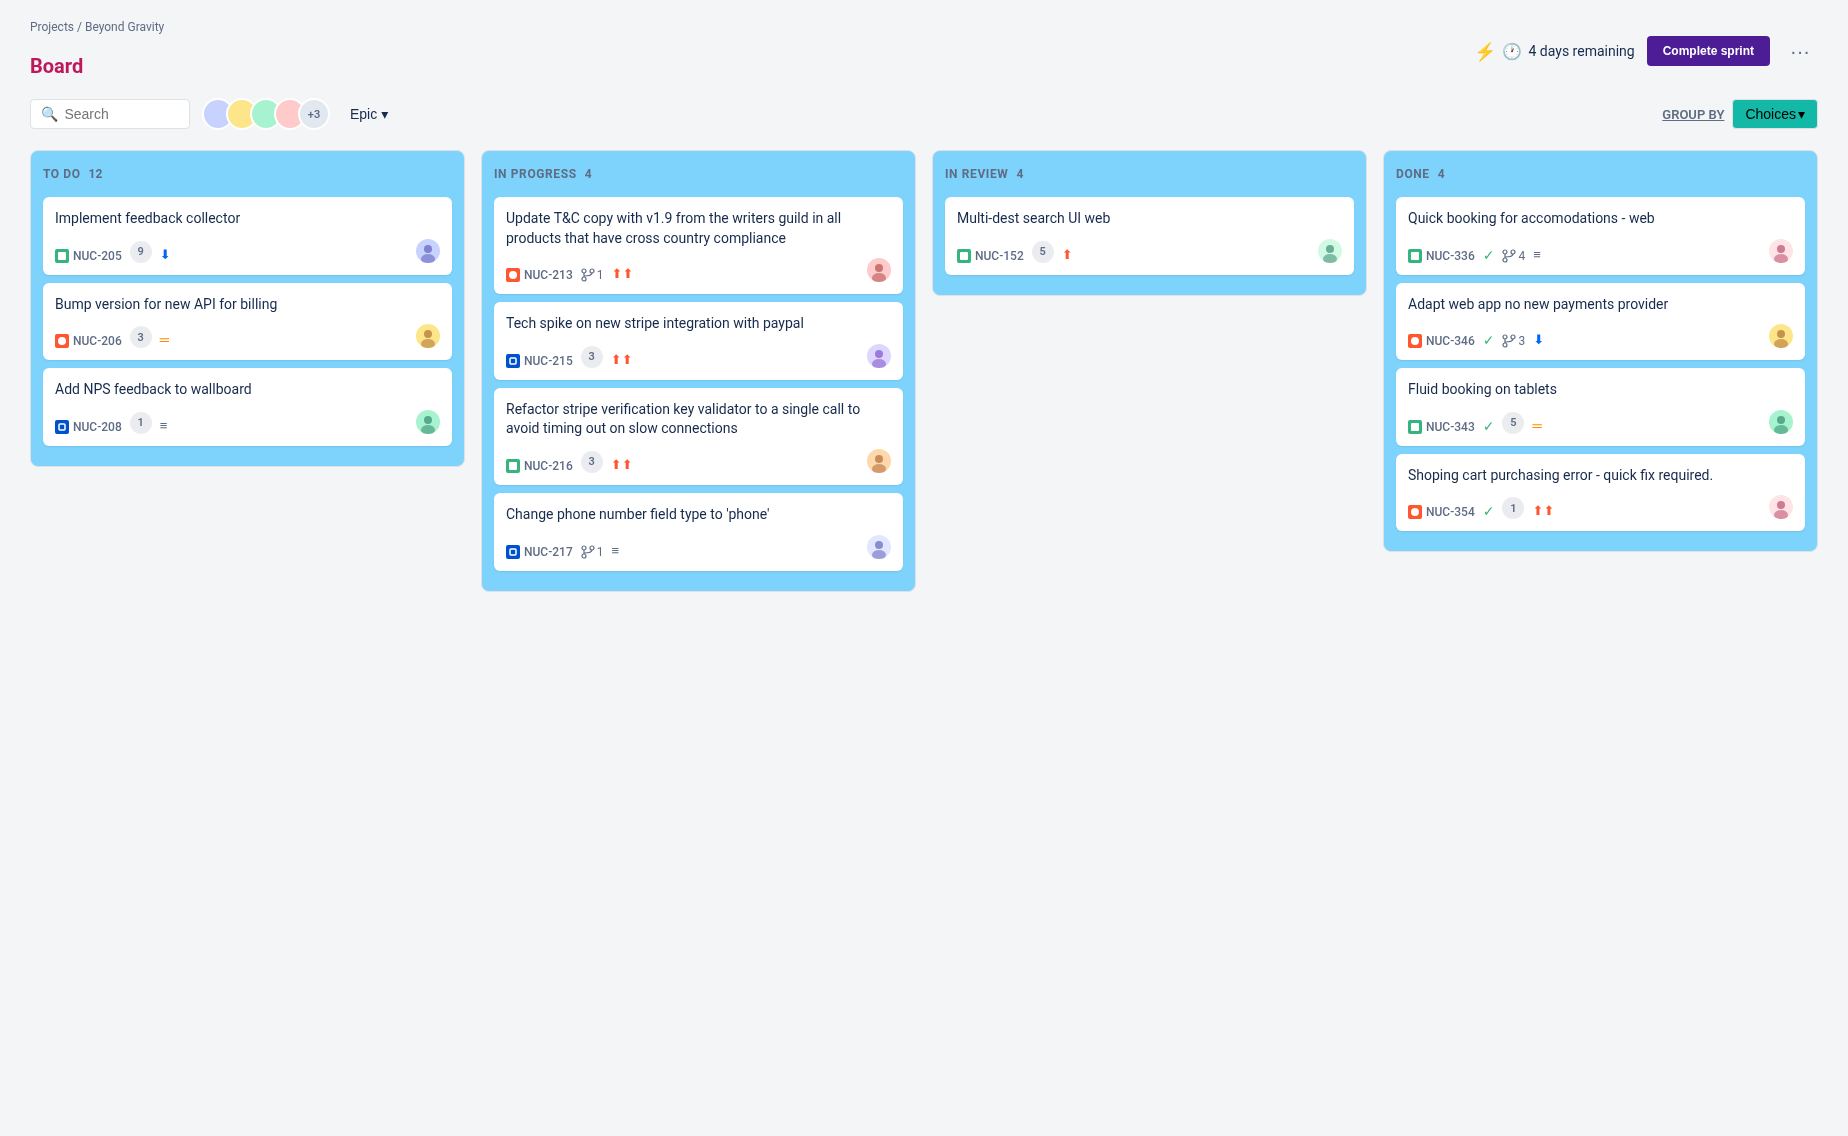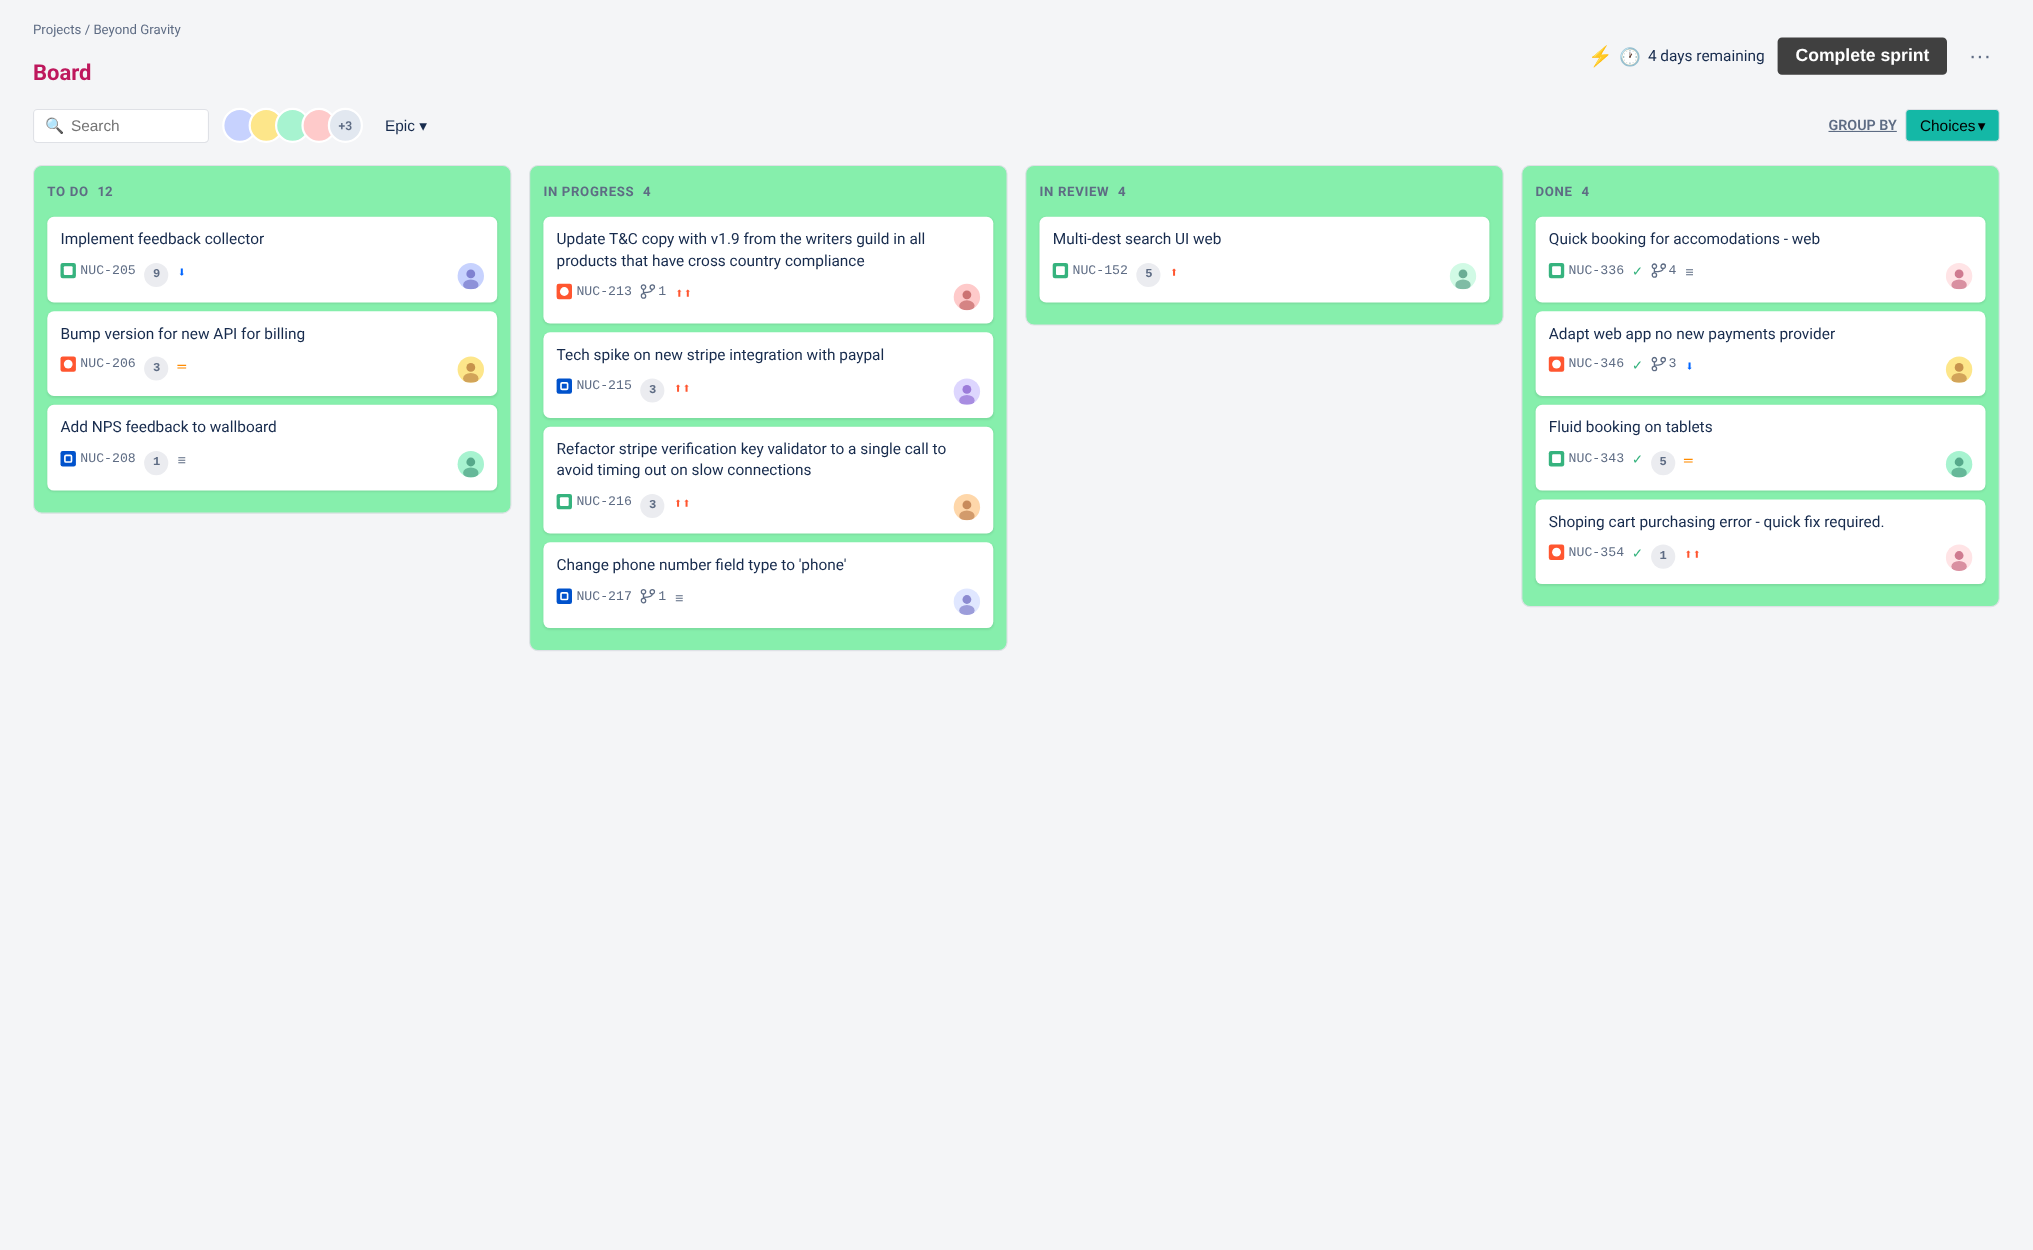--- a/index.html
+++ b/index.html
@@ -31,26 +31,26 @@
       gap: 12px;
     }
     .sprint-info {
       display: flex;
       align-items: center;
       gap: 6px;
       font-size: 14px;
       color: #172b4d;
     }
     .complete-sprint-btn {
-      background: #404040;
+      background: #4c1d95;
       color: white;
       border: none;
       border-radius: 4px;
       padding: 8px 16px;
-      font-size: 16px;
+      font-size: 12px;
       font-weight: 600;
       cursor: pointer;
     }
     .more-btn {
       background: none;
       border: none;
       cursor: pointer;
       font-size: 20px;
       color: #5e6c84;
       padding: 4px 8px;
@@ -139,21 +139,21 @@
       font-size: 14px;
       cursor: pointer;
       font-weight: 500;
     }
     .board-columns {
       display: flex;
       gap: 16px;
       align-items: flex-start;
     }
     .column {
-      background: #86efac;
+      background: #7dd3fc;
       border-radius: 8px;
       border: 1px solid #dfe1e6;
       padding: 12px;
       flex: 1;
       min-width: 320px;
     }
     .column-header {
       display: flex;
       align-items: center;
       gap: 8px;
@@ -181,23 +181,22 @@
       cursor: pointer;
     }
     .card-title {
       font-size: 14px;
       color: #172b4d;
       margin-bottom: 10px;
       line-height: 1.4;
     }
     .card-footer {
       display: flex;
-      align-items: flex-start;
+      align-items: flex-end;
       gap: 8px;
-      font-family: Liberation Mono, monospace;
     }
     .issue-tag {
       display: flex;
       align-items: center;
       gap: 4px;
       font-size: 12px;
       color: #5e6c84;
       font-weight: 500;
     }
     .issue-icon {

